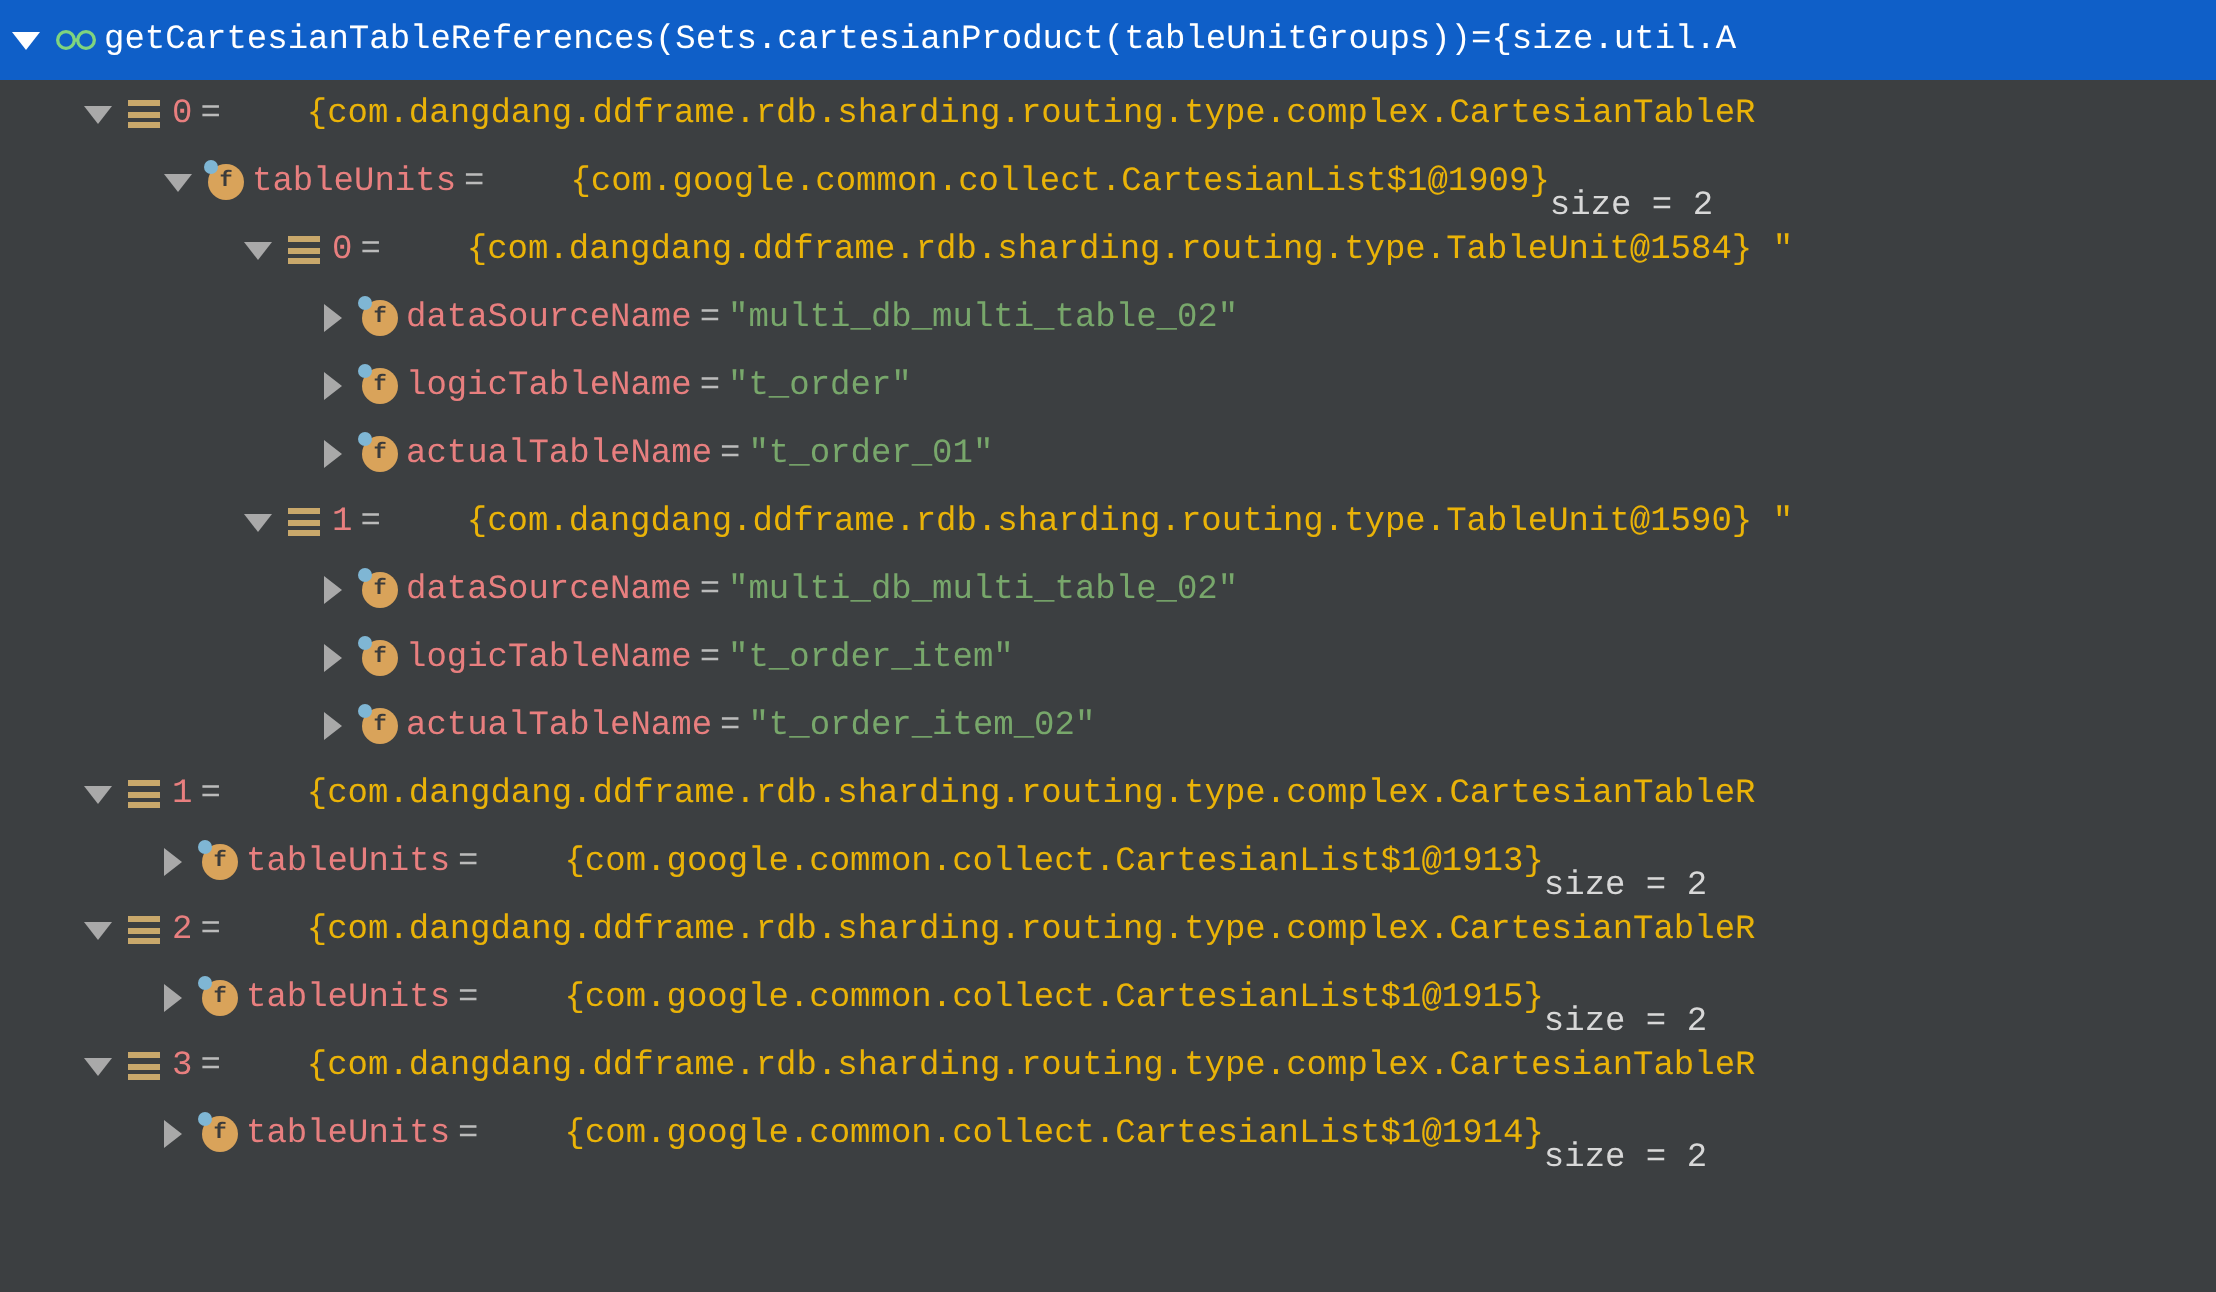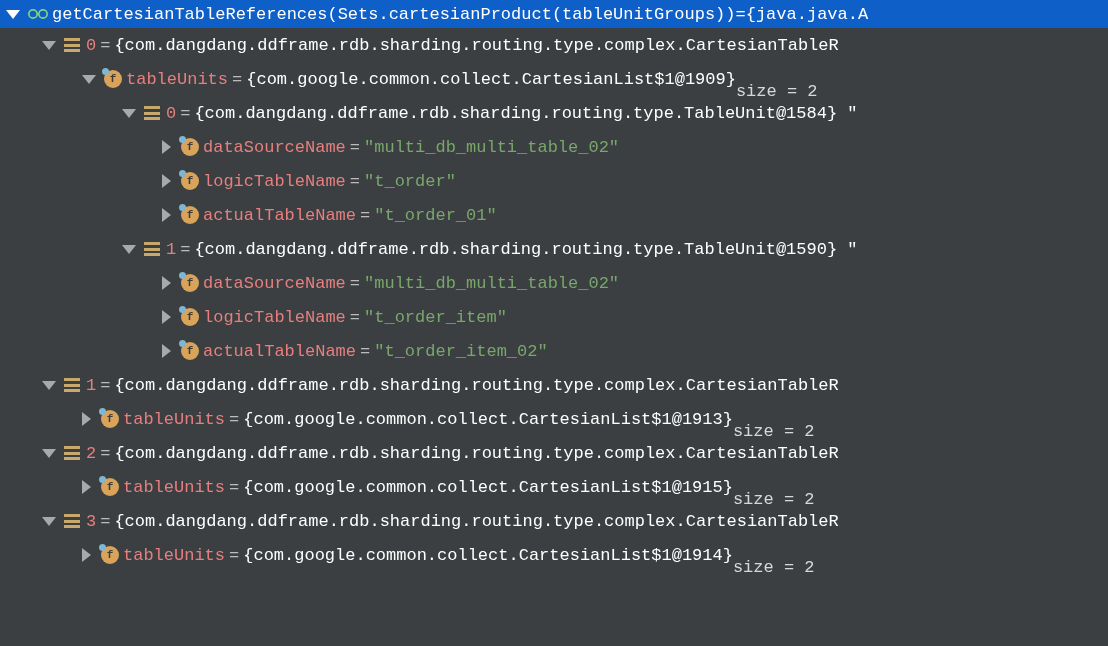--- a/index.html
+++ b/index.html
@@ -12,21 +12,21 @@
       height: 646px;
       overflow: hidden;
       white-space: nowrap;
     }
     .header {
       background: #0f5fc8;
       color: #ffffff;
       padding: 4px 6px;
       display: flex;
       align-items: center;
-      height: 28px;
+      height: 40px;
     }
     .row {
       display: flex;
       align-items: center;
       height: 34px;
       padding-left: 6px;
     }
     .indent-1 { padding-left: 42px; }
     .indent-2 { padding-left: 82px; }
     .indent-3 { padding-left: 122px; }
@@ -88,41 +88,41 @@
     }
     .field-icon::before{
       content:"";
       position:absolute;
       top:-2px;left:-2px;
       width:7px;height:7px;border-radius:50%;
       background:#7fb6d4;
     }
     .field-name { color: #e87f7f; }
     .eq { color: #bbbbbb; margin: 0 4px; }
-    .obj { color: #ffffff; }
+    .obj { color: #eab308; margin-left: 39px; }
     .str { color: #78a76b; }
     .size { color: #d8d8d8; margin-top: 24px; }
     .header .eqw { color: #ffffff; }
     .header .expr { color: #ffffff; }
   </style>
 </head>
 <body>
 
 <div class="header">
   <span class="toggle toggle-open-white"></span>
   <span class="watch-icon">
     <svg viewBox="0 0 24 12">
         <circle cx="6" cy="6" r="5" fill="none" stroke="#7fd47f" stroke-width="2"></circle>
         <circle cx="18" cy="6" r="5" fill="none" stroke="#7fd47f" stroke-width="2"></circle>
         <path d="M11 6h2" stroke="#7fd47f" stroke-width="2"></path>
       </svg>
   </span>
   <span class="expr">getCartesianTableReferences(Sets.cartesianProduct(tableUnitGroups))</span>
   <span class="eqw"> = </span>
-  <span class="expr">{java.java.A</span>
+  <span class="expr">{size.util.A</span>
 </div>
 
 <div class="row indent-1">
   <span class="toggle toggle-open"></span>
   <span class="list-icon">
       <span></span>
       <span></span>
       <span></span>
     </span>
   <span class="field-name">0</span>

